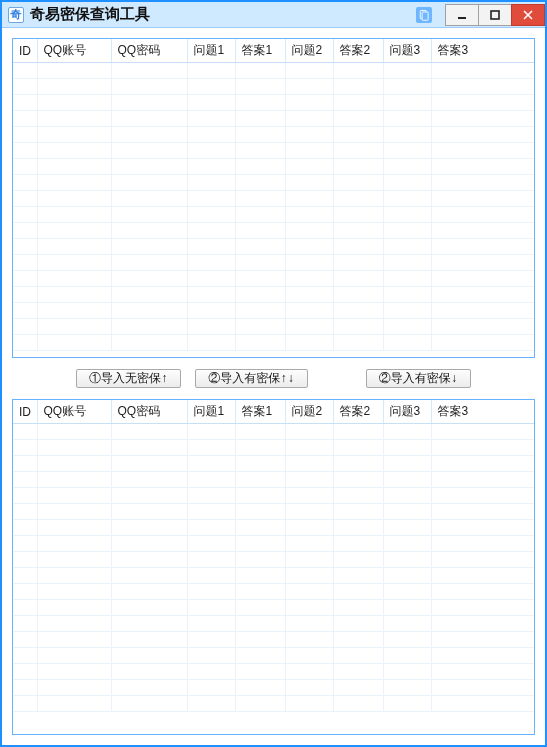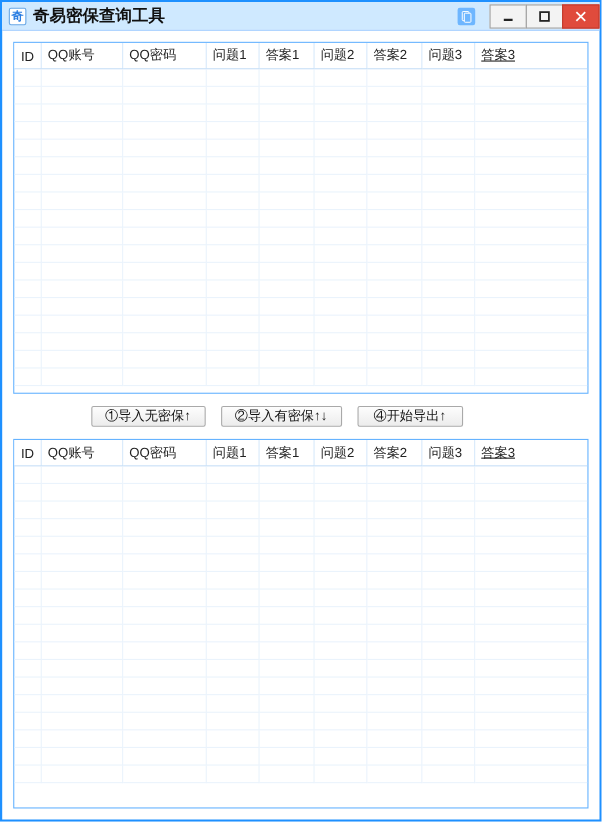--- a/index.html
+++ b/index.html
@@ -95,42 +95,42 @@
     text-align: left;
     padding: 3px 6px;
     border-right: 1px solid #d7e9fb;
     border-bottom: 1px solid #c7dff7;
     background: #fff;
     color: #222;
     height: 18px;
     white-space: nowrap;
     overflow: hidden;
   }
-  .grid thead th:last-child { border-right: none; text-decoration: underline; }
+  .grid thead th:last-child { border-right: none; }
   .grid tbody td {
     border-right: 1px solid #eaf3fc;
     border-bottom: 1px solid #eaf3fc;
     height: 16px;
     padding: 0 6px;
   }
   .grid tbody tr td:last-child { border-right: none; }
   .btnrow {
     display: flex;
     align-items: center;
     justify-content: center;
     gap: 14px;
     padding: 3px 0 3px 0;
   }
   .btnrow .gap-wide { width: 30px; }
   button.action {
     border: 1px solid #a9a9a9;
     background: linear-gradient(#fdfdfd, #ececec);
     padding: 0 12px;
     font-size: 12px;
-    font-family: Liberation Sans, sans-serif;
+    font-family: Liberation Mono, monospace;
     border-radius: 2px;
     color: #111;
     cursor: default;
     min-width: 96px;
     white-space: nowrap;
   }
   .col-id   { width: 24px; }
   .col-acc  { width: 74px; }
   .col-pwd  { width: 76px; }
   .col-q1   { width: 48px; }
@@ -402,22 +402,22 @@
               <td></td>
               <td></td>
             </tr>
           </tbody>
       </table>
     </div>
 
     <div class="btnrow">
       <button class="action">①导入无密保↑</button>
       <button class="action">②导入有密保↑↓</button>
-      <button class="action">④开始导出↑</button>
       <span class="gap-wide"></span>
+      <button class="action">②导入有密保↓</button>
     </div>
 
     <div class="grid grid-bottom">
       <table>
         <colgroup>
           <col class="col-id">
             <col class="col-acc">
             <col class="col-pwd">
           <col class="col-q1">
             <col class="col-a1">

